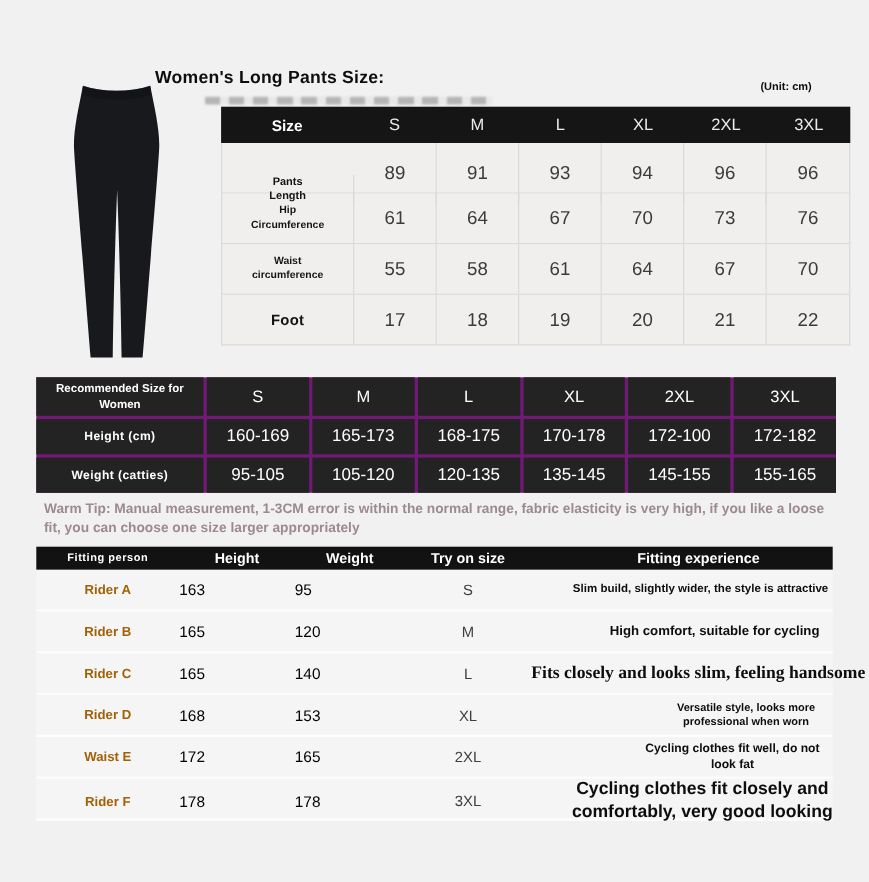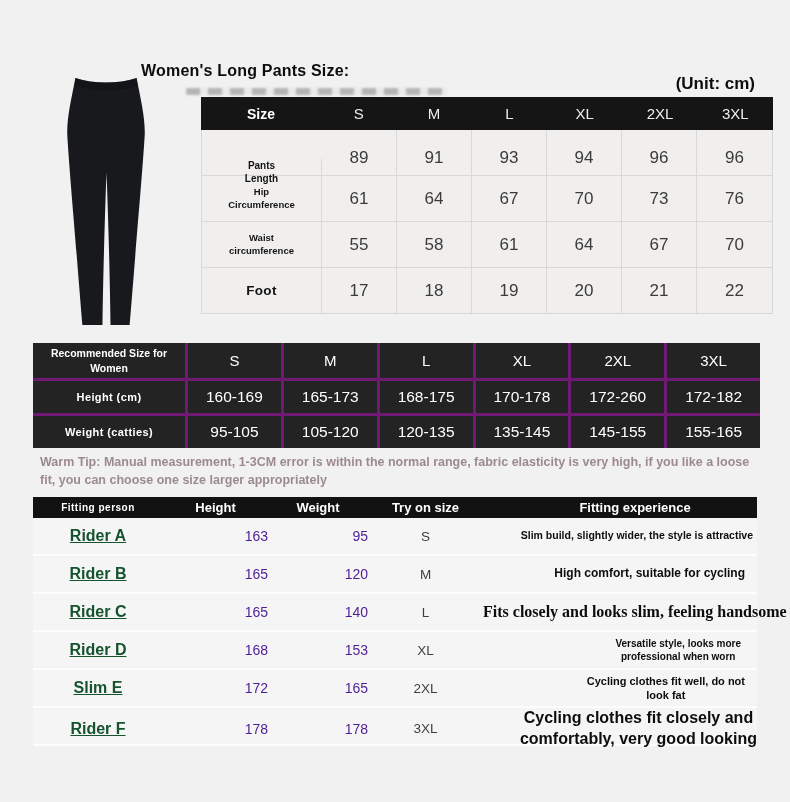--- a/index.html
+++ b/index.html
@@ -10,21 +10,21 @@
     font-family:"Liberation Sans", sans-serif;
     color:#111;
     overflow:hidden;
   }
 
   
   .pants-figure { position:absolute; left:52px; top:74px; width:108px; height:256px; }
 
   
   .page-title { position:absolute; left:141px; top:62px; font-size:16px; font-weight:bold; color:#0d0d0d; letter-spacing:.2px; }
-  .unit-label { position:absolute; right:35px; top:74px; font-size:17px; font-weight:bold; color:#0d0d0d; }
+  .unit-label { position:absolute; right:52px; top:74px; font-size:10px; font-weight:bold; color:#0d0d0d; }
 
   .ghost-artifact { position:absolute; left:186px; top:88px; width:262px; height:7px;
     background:repeating-linear-gradient(90deg, rgba(45,45,48,.55) 0 14px, rgba(45,45,48,.08) 14px 22px);
     filter:blur(1.2px); opacity:.55; border-radius:2px; }
 
   
   .size-table { position:absolute; left:201px; top:97px; width:572px; }
   .t1-header { display:grid; grid-template-columns:120px repeat(6,1fr); background:#151515; height:33px; align-items:center; }
   .t1-header .hcell { text-align:center; }
   .t1-header .size-word { color:#ffffff; font-weight:bold; font-size:14px; }
@@ -53,22 +53,22 @@
     font-weight:bold; font-size:12.5px; line-height:1.45; }
 
   
   .fit-table { position:absolute; left:33px; top:497px; width:724px; }
   .t3-header { display:grid; grid-template-columns:130px 105px 100px 115px 1fr; background:#121212; height:21px; align-items:center; color:#fff; font-weight:bold; text-align:center; }
   .t3-header .h0 { font-size:10px; letter-spacing:.5px; }
   .t3-header .h  { font-size:13px; }
   .t3-header .hexp { font-size:13px; padding-left:30px; }
   .t3-row { display:grid; grid-template-columns:130px 105px 100px 115px 1fr; height:38px;
     background:#f6f5f5; border-bottom:2px solid #fdfdfd; align-items:center; }
-  .t3-row .person { font-weight:bold; font-size:16px; color:#14532d; text-align:center;text-decoration:underline; }
-  .t3-row .num { font-size:14px; color:#4c1d95; text-align:right; }
+  .t3-row .person { font-weight:bold; font-size:12px; color:#a16207; text-align:center; }
+  .t3-row .num { font-size:14px; color:#000000; text-align:left; }
   .t3-row .trysize { font-size:13.5px; color:#3f3f3f; text-align:center; }
   .t3-row .exp { display:flex; justify-content:flex-end; align-items:center; overflow:visible; }
   .t3-row .exp span { white-space:pre; text-align:center; font-weight:bold; color:#0d0d0d; line-height:1.3; }
   .t3-row:nth-of-type(1) .exp { padding-right:0; }   .t3-row:nth-of-type(1) .exp span { font-size:12px; }
   .t3-row:nth-of-type(2) .exp { padding-right:4px; } .t3-row:nth-of-type(2) .exp span { font-size:10.5px; }
   .t3-row:nth-of-type(3) .exp { padding-right:12px; }.t3-row:nth-of-type(3) .exp span { font-size:12px; }
   .t3-row:nth-of-type(4) .exp { padding-right:42px; }.t3-row:nth-of-type(4) .exp span { font-size:16px;font-family:Liberation Serif, serif; }
   .t3-row:nth-of-type(5) .exp { padding-right:16px; }.t3-row:nth-of-type(5) .exp span { font-size:10px; }
   .t3-row:nth-of-type(6) .exp { padding-right:12px; }.t3-row:nth-of-type(6) .exp span { font-size:11px; }
 </style>
@@ -156,21 +156,21 @@
   <div class="dcell dsize">L</div>
   <div class="dcell dsize">XL</div>
   <div class="dcell dsize">2XL</div>
   <div class="dcell dsize">3XL</div>
 
   <div class="dcell drowlabel">Height (cm)</div>
   <div class="dcell dval">160-169</div>
   <div class="dcell dval">165-173</div>
   <div class="dcell dval">168-175</div>
   <div class="dcell dval">170-178</div>
-  <div class="dcell dval">172-260</div>
+  <div class="dcell dval">172-100</div>
   <div class="dcell dval">172-182</div>
 
   <div class="dcell drowlabel">Weight (catties)</div>
   <div class="dcell dval">95-105</div>
   <div class="dcell dval">105-120</div>
   <div class="dcell dval">120-135</div>
   <div class="dcell dval">135-145</div>
   <div class="dcell dval">145-155</div>
   <div class="dcell dval">155-165</div>
 </div>
@@ -221,21 +221,21 @@
     <div class="num">168</div>
     <div class="num">153</div>
     <div class="trysize">XL</div>
     <div class="exp">
         <span>Versatile style, looks more
 professional when worn</span>
       </div>
   </div>
 
   <div class="t3-row">
-    <div class="person">Slim E</div>
+    <div class="person">Waist E</div>
     <div class="num">172</div>
     <div class="num">165</div>
     <div class="trysize">2XL</div>
     <div class="exp">
         <span>Cycling clothes fit well, do not
 look fat</span>
       </div>
   </div>
 
   <div class="t3-row">

